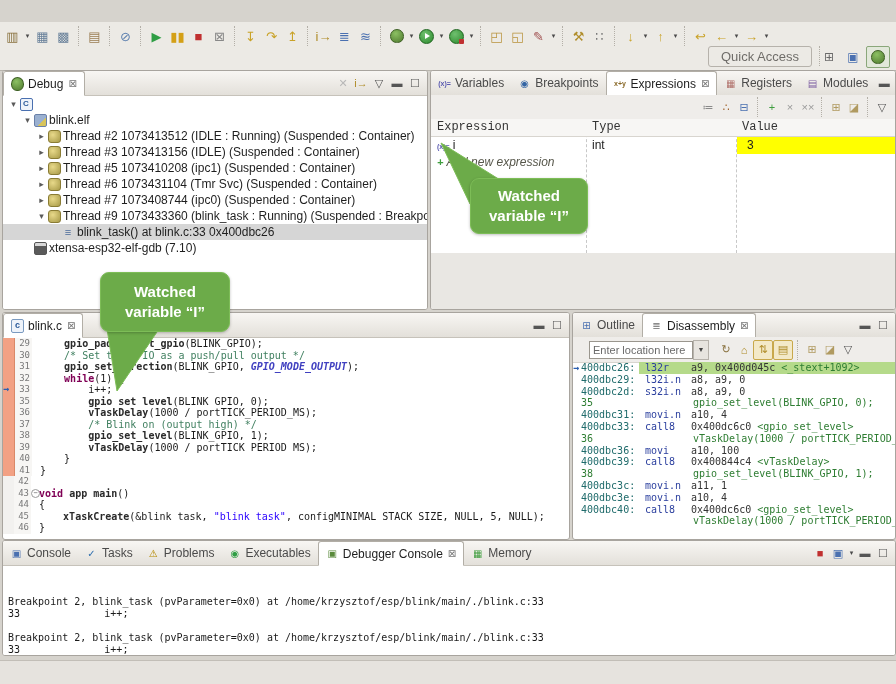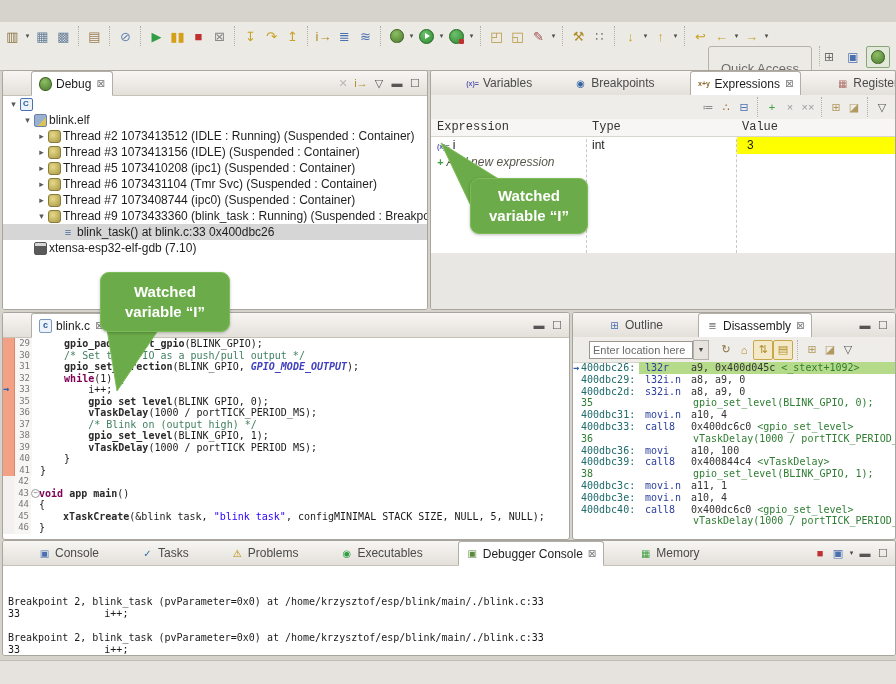--- a/index.html
+++ b/index.html
@@ -18,21 +18,21 @@
 
   
   #toolbar{position:absolute;left:0;top:22px;width:896px;height:48px;background:#eceae5;
     border-bottom:1px solid #b9b5ae;}
   #tbicons{position:absolute;left:2px;top:2px;height:24px;display:flex;align-items:center;}
   .tbi{display:inline-flex;align-items:center;justify-content:center;width:21px;height:22px;
     font-size:13px;cursor:default;}
   .tbdrop{display:inline-flex;width:9px;font-size:7px;color:#4a4a4a;justify-content:center;}
   .tbsep{display:inline-block;width:1px;height:20px;border-left:1px dotted #b3afa7;margin:0 4px;}
   #quickaccess{position:absolute;right:84px;top:24px;border:1px solid #b6b2ab;border-radius:3px;
-    color:#6f6d69;font-size:13px;padding:14px 12px;background:#eceae5;}
+    color:#6f6d69;font-size:13px;padding:2px 12px;background:#eceae5;}
   #persp{position:absolute;right:6px;top:24px;display:flex;align-items:center;height:22px;}
   #perspsep{position:absolute;right:76px;top:24px;height:20px;border-left:1px dotted #b3afa7;}
   .pbtn{width:22px;height:20px;display:inline-flex;align-items:center;justify-content:center;font-size:12px;margin-left:2px;}
   .pbtn.active{background:#e2e8da;border:1px solid #8aa77a;border-radius:2px;}
 
   
   .icon-bug{width:12px;height:12px;border-radius:50% 50% 46% 46%;
     background:radial-gradient(circle at 40% 30%,#8cc063,#4f7a2e);border:1px solid #3c5f22;}
   .icon-run{width:13px;height:13px;border-radius:50%;background:radial-gradient(circle at 38% 32%,#6fc06f,#2c8a2c);
     border:1px solid #1e651e;position:relative;}
@@ -45,21 +45,21 @@
   
   .panel{position:absolute;background:#fff;border:1px solid #a8a49e;border-radius:3px;overflow:hidden;}
   #debug-view{left:2px;top:70px;width:424px;height:238px;}
   #expr-view{left:430px;top:70px;width:464px;height:238px;}
   #editor-view{left:2px;top:312px;width:566px;height:226px;}
   #disasm-view{left:572px;top:312px;width:322px;height:226px;}
   #console-view{left:2px;top:540px;width:892px;height:114px;}
 
   .tabbar{height:24px;background:linear-gradient(#f8f6f3,#e3e0da);border-bottom:1px solid #c6c2ba;
     display:flex;align-items:stretch;position:relative;}
-  .tab{display:flex;align-items:center;padding:0 7px;font-size:12px;color:#4a4a4a;gap:4px;white-space:nowrap;margin-left:28px;}
+  .tab{display:flex;align-items:center;padding:0 7px;font-size:12px;color:#4a4a4a;gap:4px;white-space:nowrap;}
   .tab.sel{background:#fff;border:1px solid #b2aea6;border-bottom-color:#fff;border-radius:3px 3px 0 0;
     color:#1e1e1e;margin-bottom:-1px;}
   .tclose{font-size:10px;color:#777;margin-left:1px;}
   .ticon{display:inline-flex;width:13px;justify-content:center;align-items:center;font-size:10px;}
   .ticon.small{font-size:7px;font-weight:bold;}
   .icon-cfile{width:11px;height:12px;background:#eef3fa;border:1px solid #7a9ac0;border-radius:2px;
     color:#2a5a9a;font-size:9px;font-weight:bold;line-height:11px;text-align:center;}
   .viewtools{margin-left:auto;display:flex;align-items:center;padding-right:3px;}
   .vti{display:inline-flex;width:18px;height:18px;align-items:center;justify-content:center;font-size:11px;cursor:default;}
   .vti.pressed{background:#f3e9c8;border:1px solid #c8a84b;border-radius:2px;}

